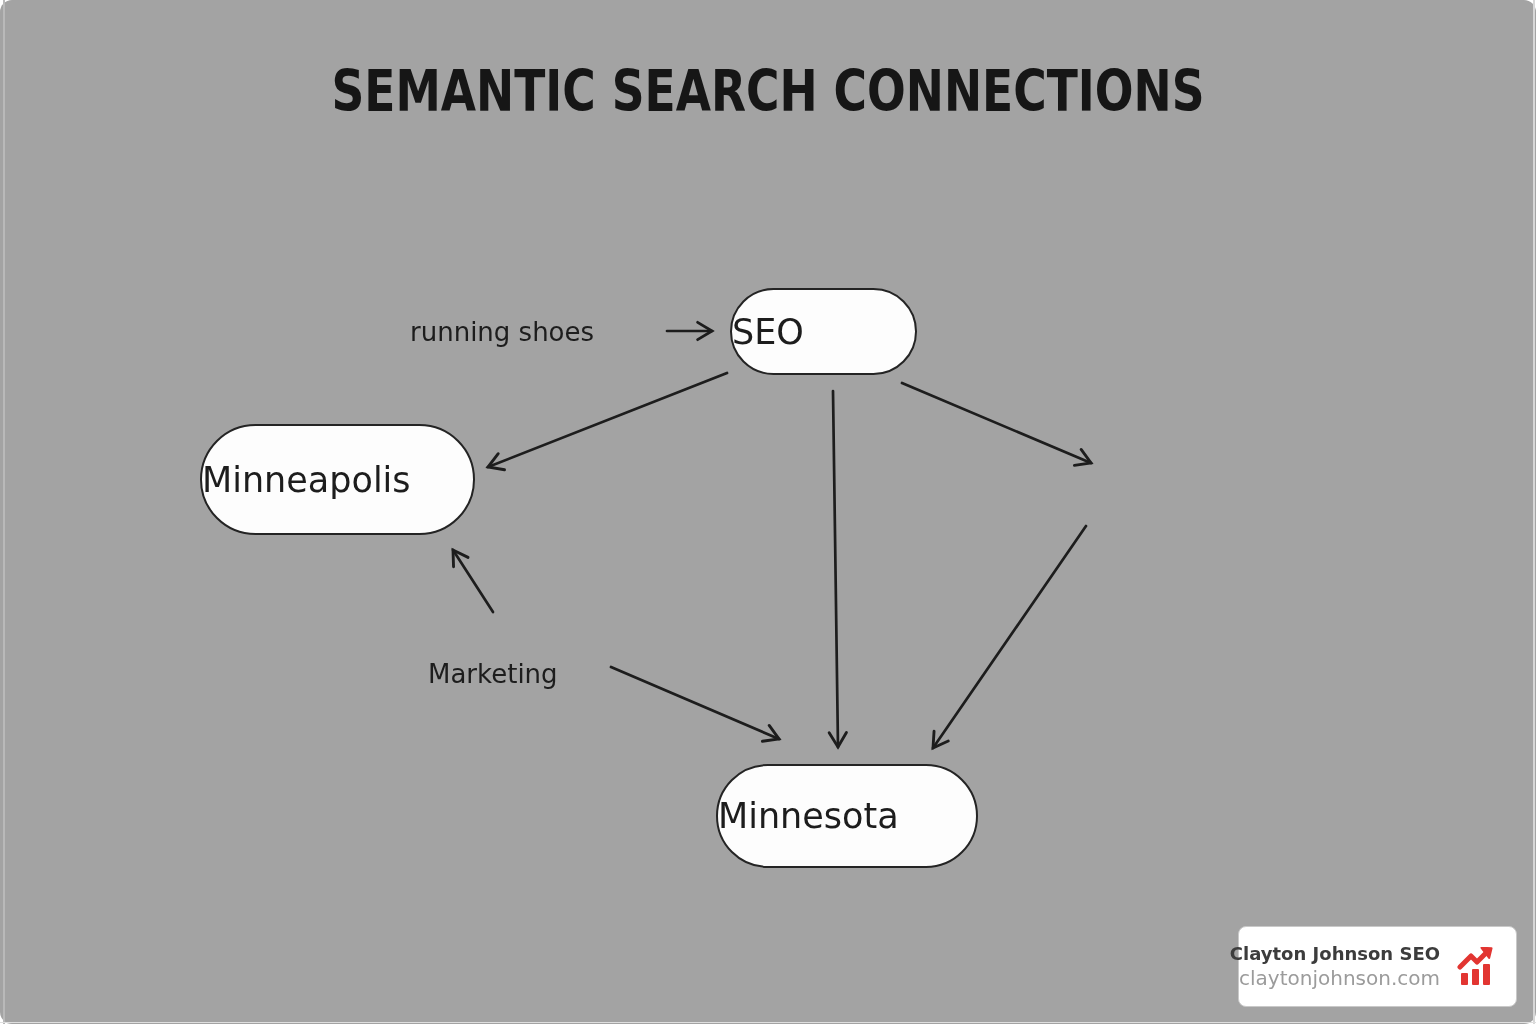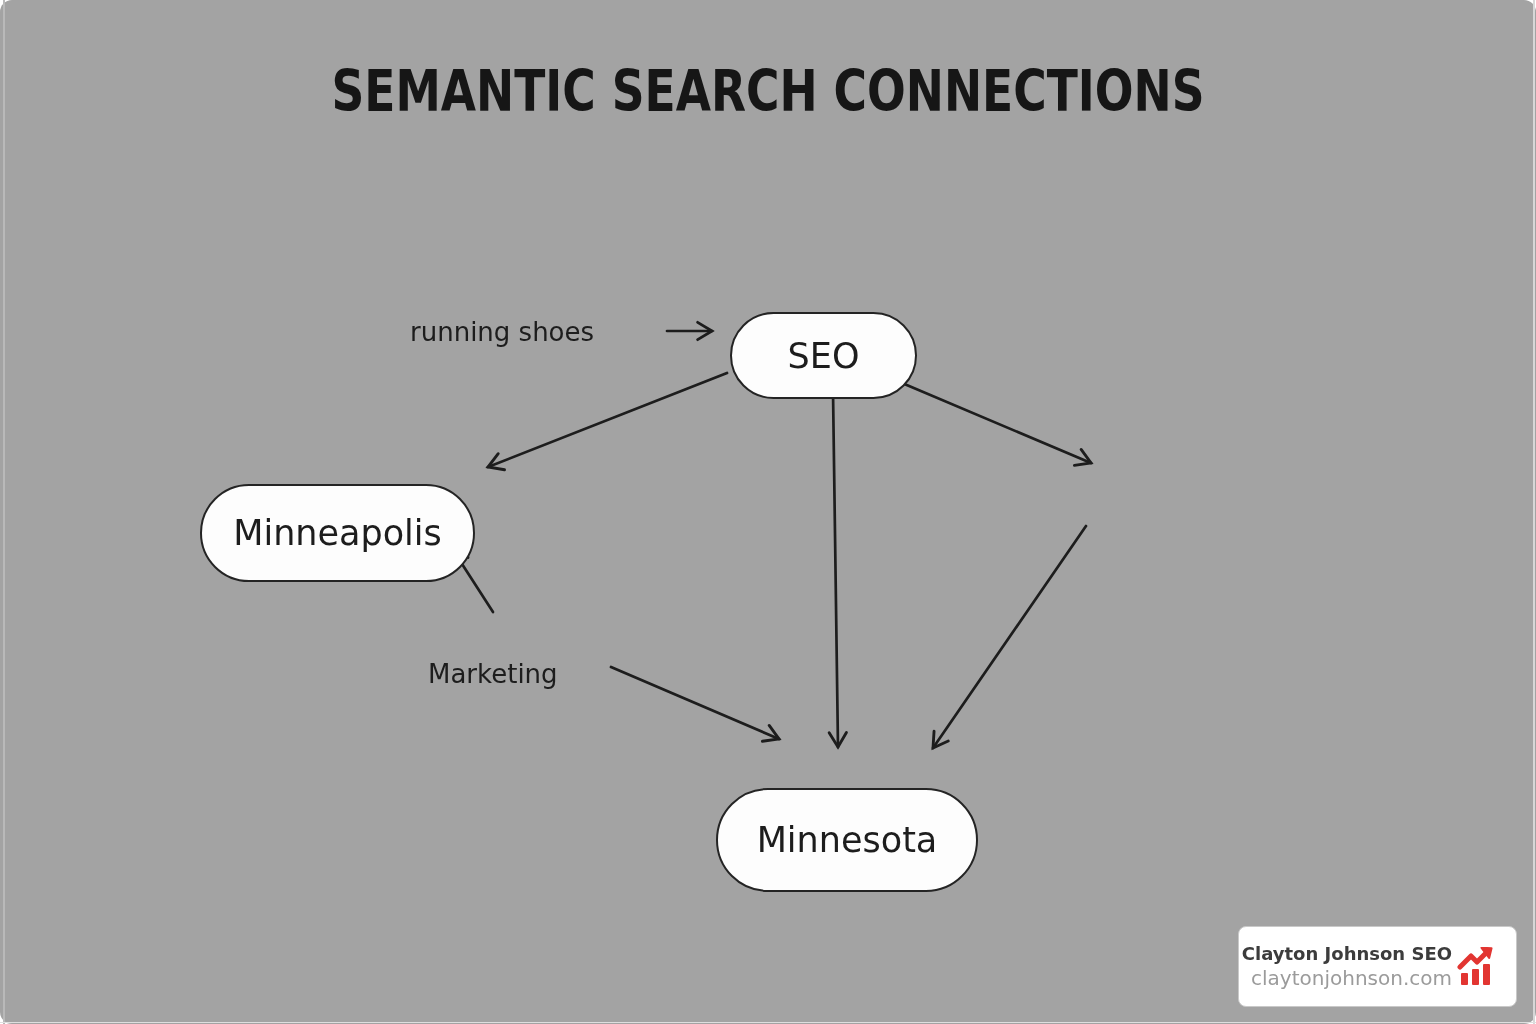--- a/index.html
+++ b/index.html
@@ -41,25 +41,23 @@
     transform-origin: 50% 50%;
     white-space: nowrap;
   }
   .pill {
     position: absolute;
     border: 2.6px solid #242424;
     border-radius: 999px;
     background: #fdfdfd;
     display: flex;
     align-items: center;
-    justify-content: center;
     font-size: 35px;
     color: #1d1d1d;
     white-space: nowrap;
-    margin-top: 24px;
   }
   .plain-label {
     position: absolute;
     font-size: 26px;
     color: #1d1d1d;
     text-align: right;
   }
   .arrows-svg {
     position: absolute;
     left: 0; top: 0;
@@ -69,21 +67,21 @@
   .branding-card {
     position: absolute;
     left: 1238px; top: 926px;
     width: 279px; height: 81px;
     background: #ffffff;
     border: 1.5px solid #c9c9c9;
     border-radius: 8px;
     display: flex;
     align-items: center;
     justify-content: flex-end;
-    gap: 5px;
+    gap: 17px;
     padding: 0 17px;
   }
   .branding-text {
     display: flex;
     flex-direction: column;
     align-items: flex-end;
     line-height: 1.3;
   }
   .branding-name {
     font-size: 18px;
@@ -127,21 +125,21 @@
   </svg>
 
   <div class="plain-label" style="left:410px; top:310px; height:44px; line-height:44px;">
     <span>running shoes</span>
   </div>
 
   <div class="pill" style="left:730px; top:288px; width:187px; height:87px;">
     <span>SEO</span>
   </div>
 
-  <div class="pill" style="left:200px; top:460px; width:275px; height:98px;">
+  <div class="pill" style="left:200px; top:424px; width:275px; height:111px;">
     <span>Minneapolis</span>
   </div>
 
 
   <div class="plain-label" style="left:428px; top:652px; height:44px; line-height:44px;">
     <span>Marketing</span>
   </div>
 
   <div class="pill" style="left:716px; top:764px; width:262px; height:104px;">
     <span>Minnesota</span>

